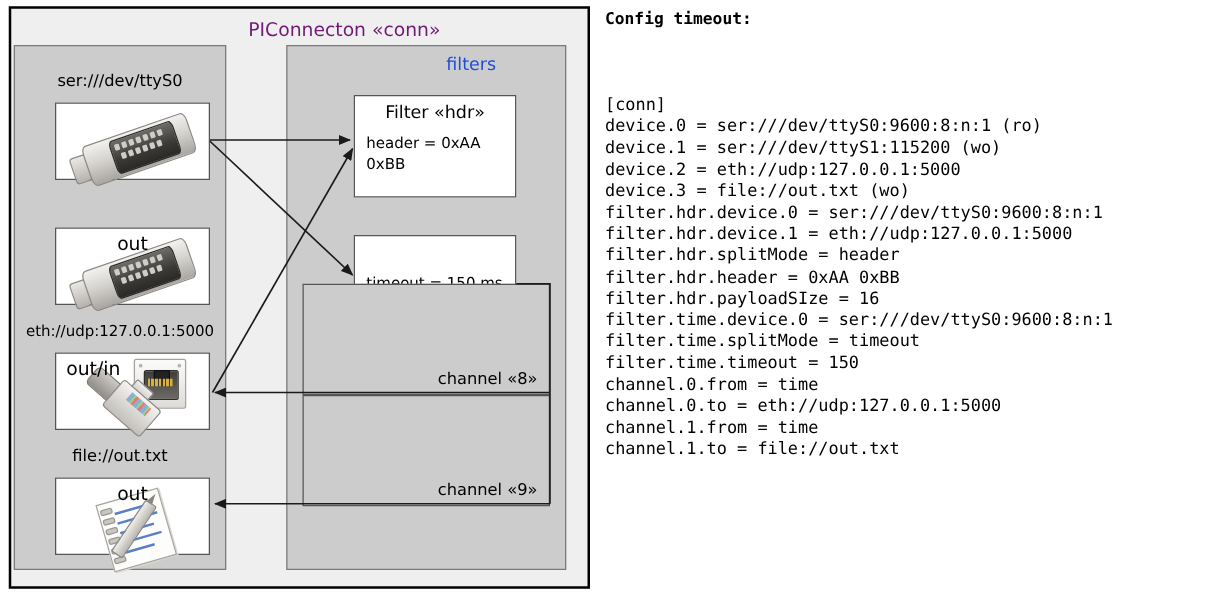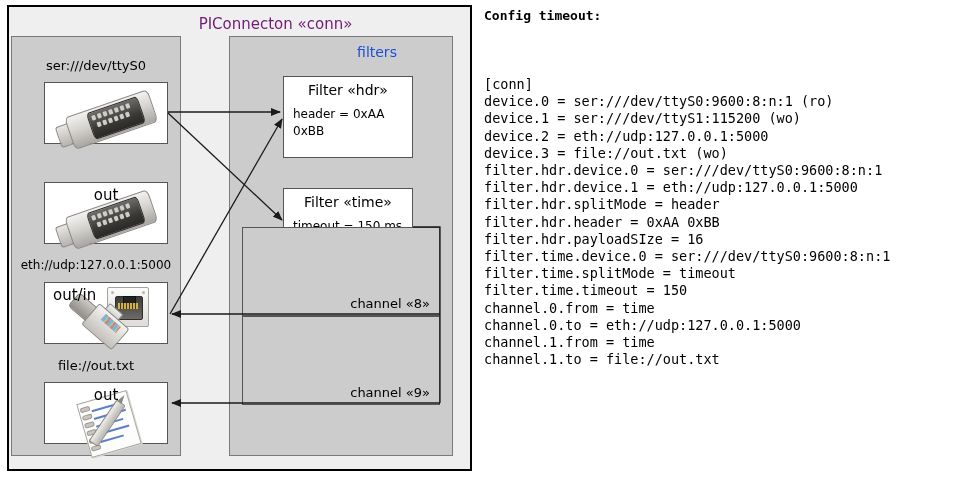--- a/index.html
+++ b/index.html
@@ -233,21 +233,20 @@
   </div>
 
   <div class="filter-box" style="left:283px;top:76px;width:130px;height:82px;">
     <div class="filter-title">Filter «hdr»</div>
     <div class="filter-props">
       <div>header = 0xAA 0xBB</div>
     </div>
   </div>
 
   <div class="filter-box" style="left:283px;top:188px;width:130px;height:78px;">
-    <div class="filter-title">Filter «time»</div>
     <div class="filter-props">
       <div>timeout = 150 ms</div>
     </div>
   </div>
 
   <div class="chan-box" style="left:242px;top:227px;width:198px;height:89px;">
     <div class="chan-label">channel «8»</div>
   </div>
   <div class="chan-box" style="left:242px;top:316px;width:198px;height:89px;">
     <div class="chan-label">channel «9»</div>

